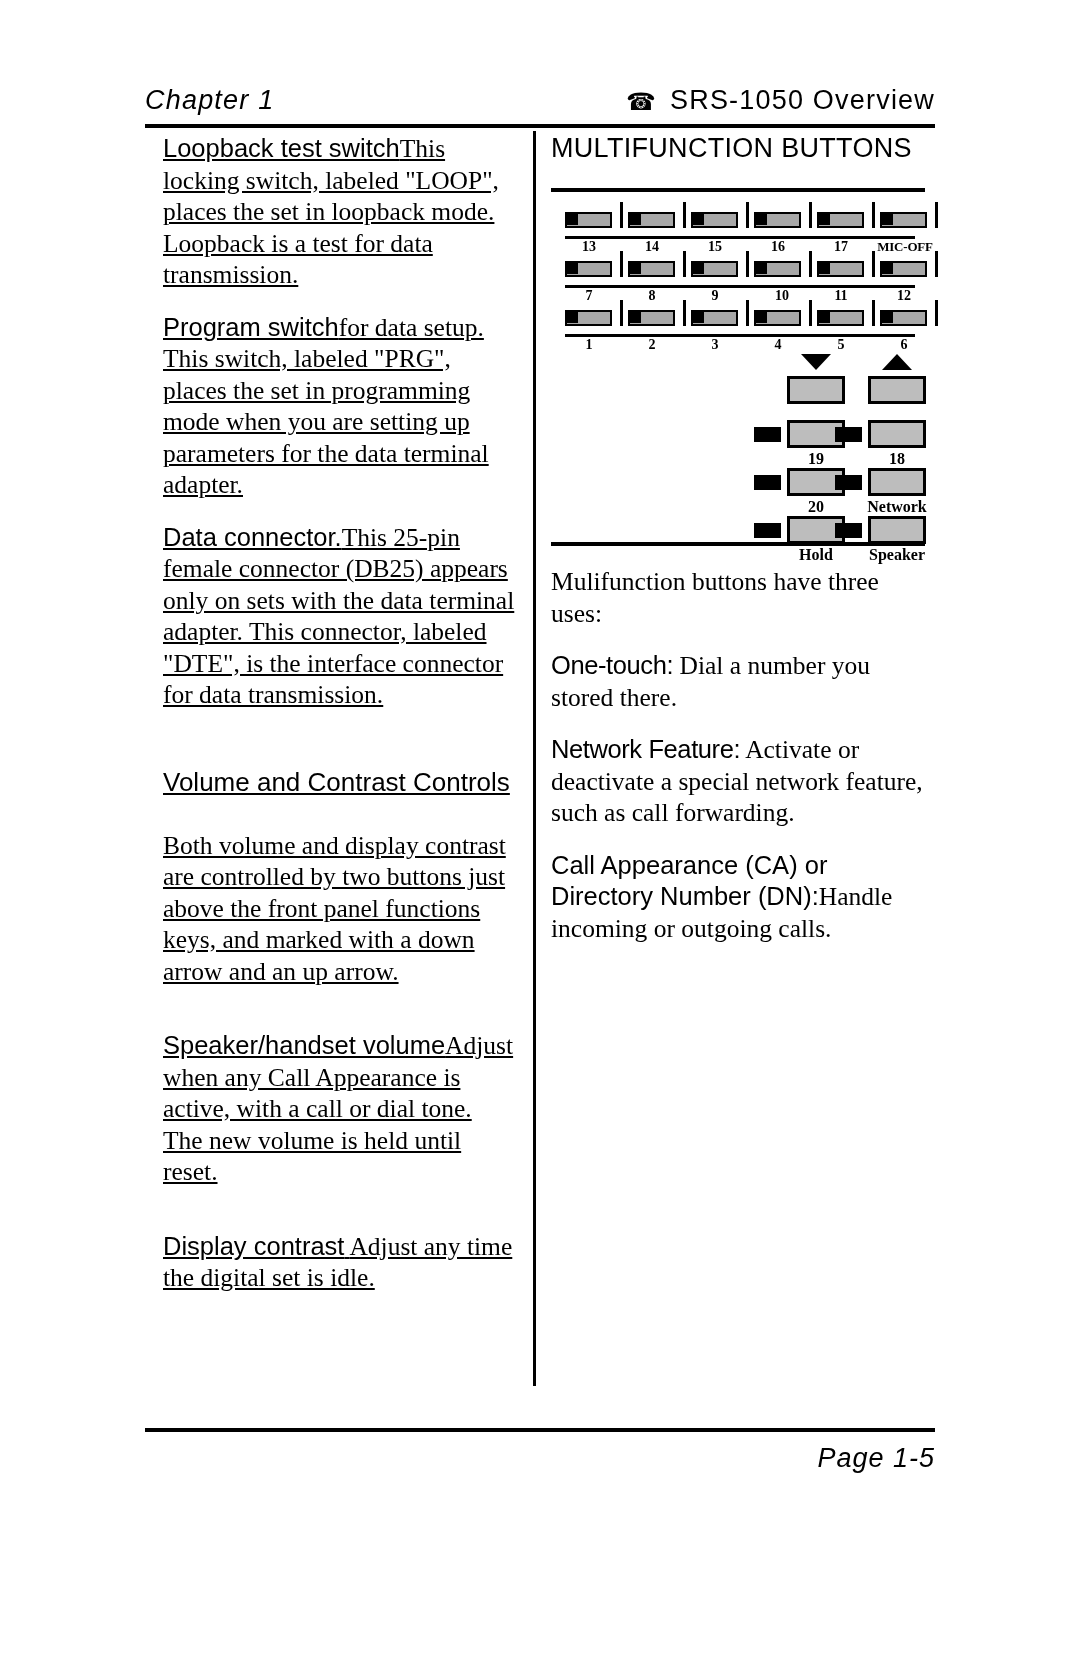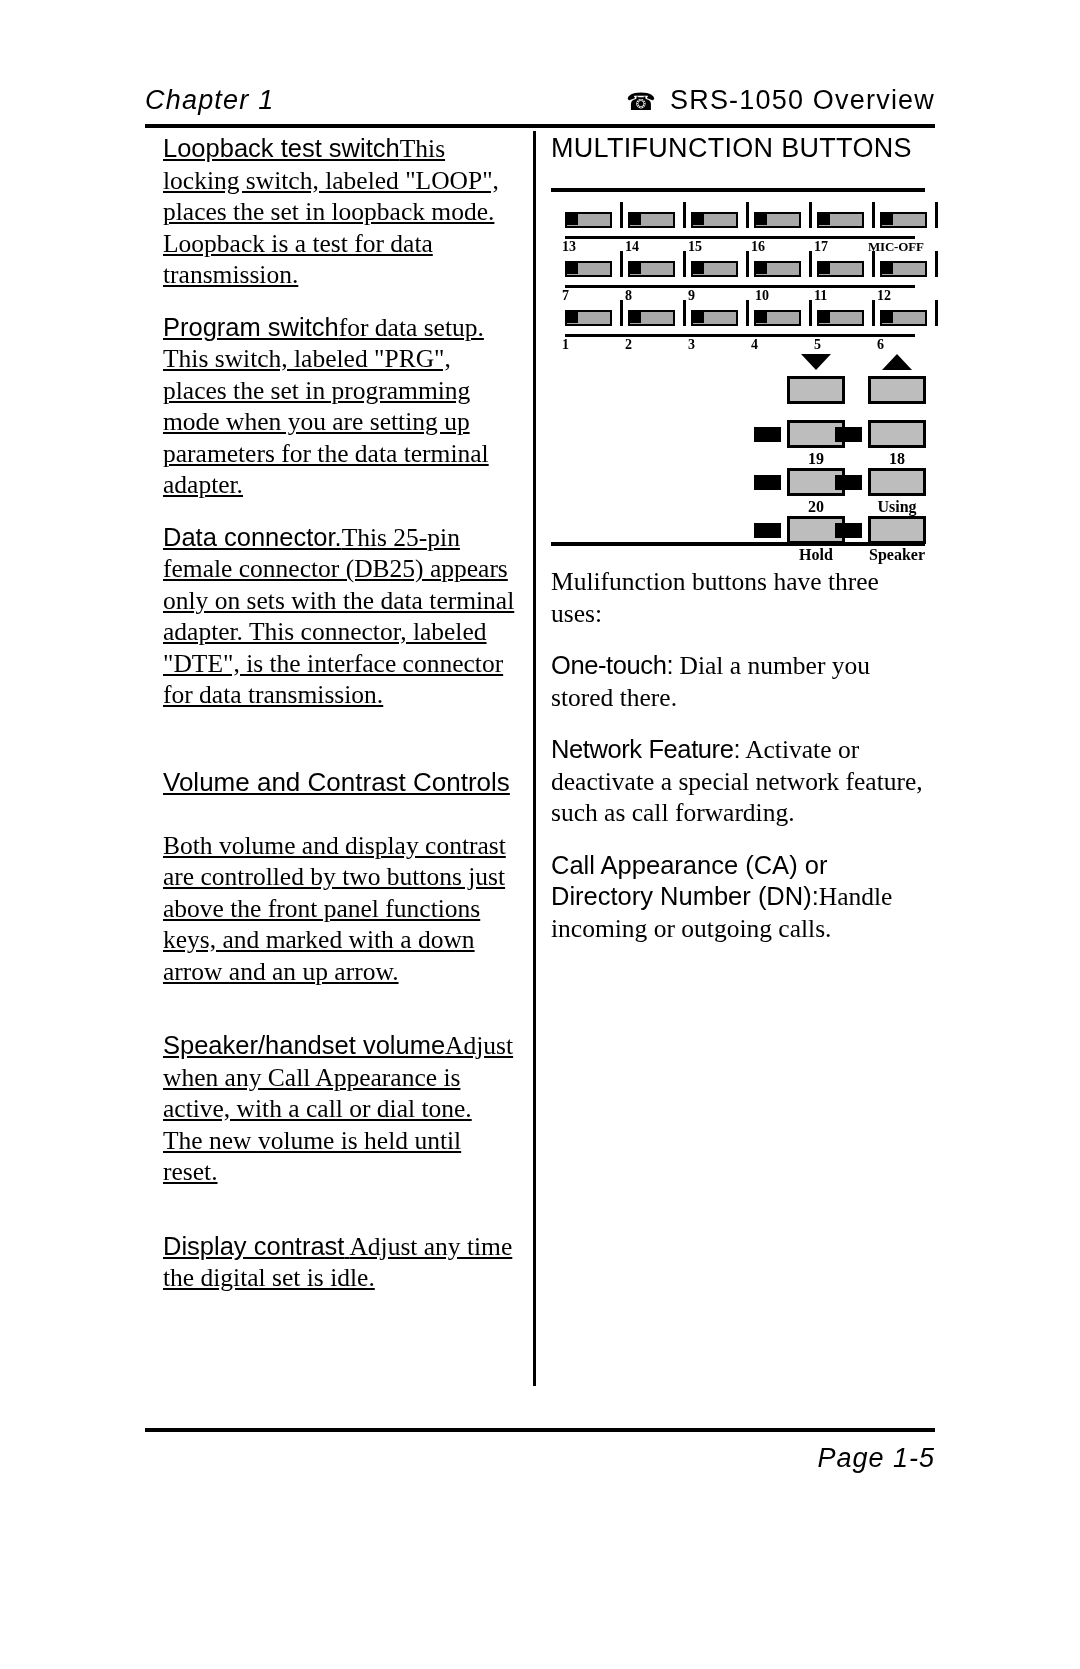--- a/index.html
+++ b/index.html
@@ -47,21 +47,21 @@
   .grid{position:absolute;left:14px;top:6px;width:350px;}
   .grid-row{position:relative;height:24px;}
   .gbtn{position:absolute;top:0;width:47px;height:16px;background:#a8a8a8;
     border:2.5px solid #000;box-sizing:border-box;}
   .gbtn::before{content:"";position:absolute;left:0;top:0;width:11px;height:11px;
     background:#000;}
   .gsep{position:absolute;top:-10px;width:3px;height:26px;background:#000;}
   .grid-rule{position:relative;height:3px;background:#000;width:350px;}
   .lbl-row{position:relative;height:22px;}
   .glbl{position:absolute;top:0;font-family:"Liberation Serif",serif;font-weight:bold;
-    font-size:14px;width:54px;}
+    font-size:14px;text-align:center;width:54px;}
   .glbl.mic{font-size:13px;width:74px;letter-spacing:-0.2px;}
 
   
   .lower{position:absolute;left:13px;top:148px;width:374px;height:174px;}
   .arrow{position:absolute;width:0;height:0;}
   .arrow-dn{border-left:15px solid transparent;border-right:15px solid transparent;
     border-top:16px solid #000;}
   .arrow-up{border-left:15px solid transparent;border-right:15px solid transparent;
     border-bottom:16px solid #000;}
   .vbtn{position:absolute;width:58px;height:28px;background:#bdbdbd;
@@ -248,21 +248,21 @@
               <i></i>
             </div>
           <div class="pad"></div>
           <div class="cap">20</div>
         </div>
         <div class="fkey" style="left:271px;top:114px">
           <div class="tab">
               <i></i>
             </div>
           <div class="pad"></div>
-          <div class="cap wide">Using</div>
+          <div class="cap wide">Network</div>
         </div>
 
         <div class="fkey" style="left:190px;top:162px">
           <div class="tab">
               <i></i>
             </div>
           <div class="pad"></div>
           <div class="cap wide">Hold</div>
         </div>
         <div class="fkey" style="left:271px;top:162px">

